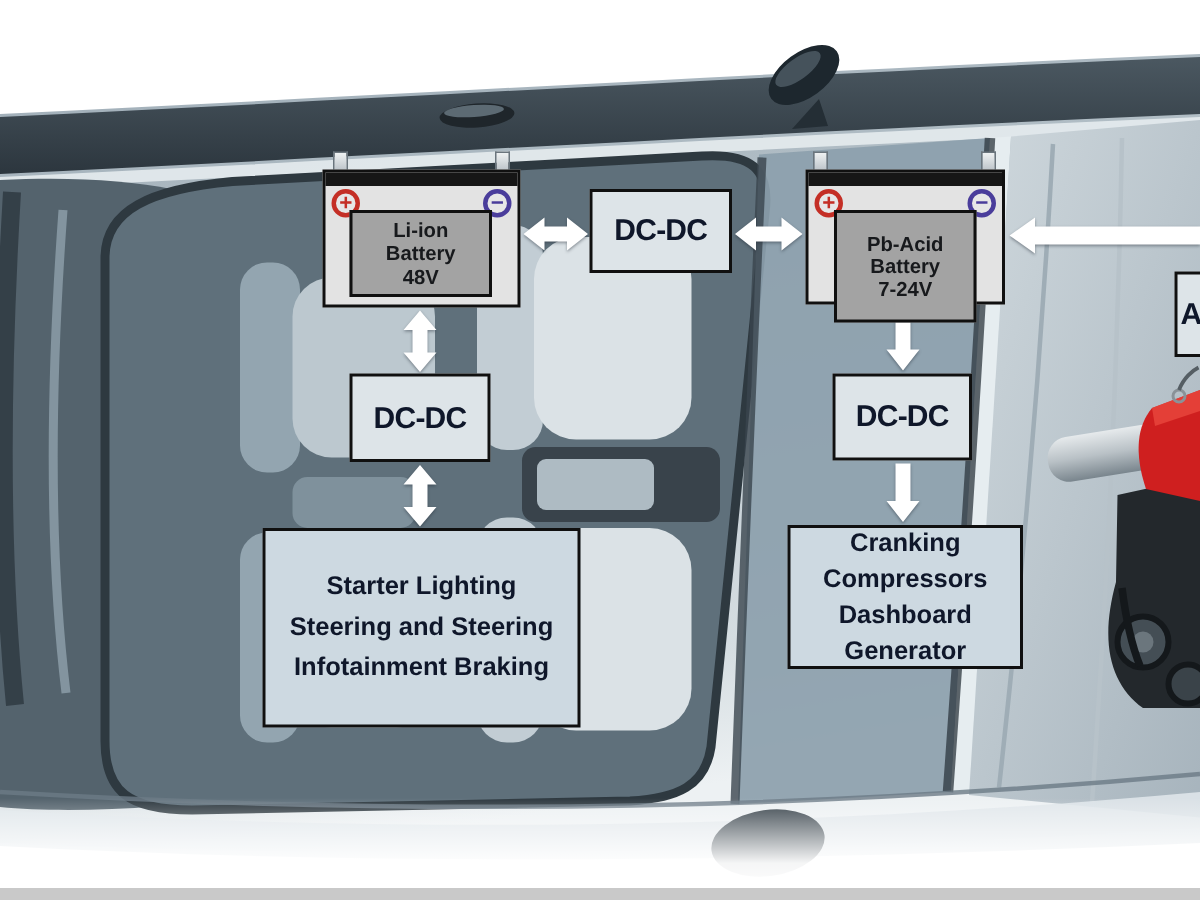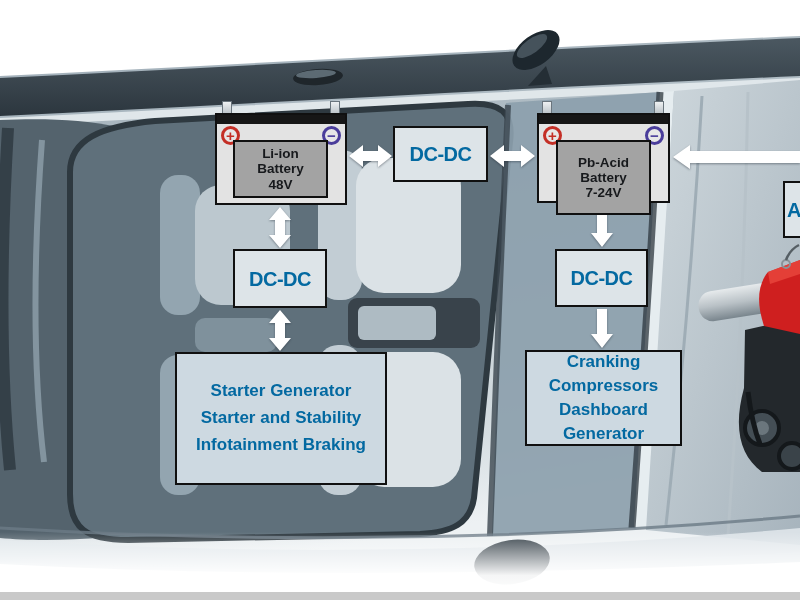--- a/index.html
+++ b/index.html
@@ -4,21 +4,21 @@
 <style>
   *{margin:0;padding:0;box-sizing:border-box}
   html,body{background:#fff}
   body{font-family:"Liberation Sans",sans-serif;-webkit-font-smoothing:antialiased}
   .stage{position:relative;width:800px;height:600px;overflow:hidden;background:#fff}
   .stage>svg{position:absolute;left:0;top:0}
   svg.arrows{filter:drop-shadow(0 1.5px 1px rgba(30,40,50,.45));color:var(--arrow-color,#fff)}
 
   .node{position:absolute;border:2px solid var(--box-border,#101010);display:flex;
         align-items:center;justify-content:center;text-align:left;font-weight:700;
-        color:#0369a1;line-height:1.2}
+        color:#0f172a;line-height:1.2}
   .converter{background:var(--converter-box-fill,#dde4e8);font-size:20px;letter-spacing:-.5px}
   .loadbox{background:var(--load-box-fill,#cdd9e1);font-size:17px;flex-direction:column}
   .loads48{line-height:1.58}
   .loads12{line-height:1.42}
   .abox{background:var(--converter-box-fill,#dde4e8);font-size:20px;justify-content:flex-start;padding-left:2px}
 
   .battery{position:absolute}
   .post{position:absolute;top:0;width:10px;height:14px;background:linear-gradient(#eef1f2,#b6bec4);
         border:1px solid #6a757d;border-bottom:none}
   .bat-body{position:absolute;left:0;right:0;top:12px;bottom:0;background:var(--battery-body-fill,#e3e3e3);
@@ -188,22 +188,22 @@
     </div>
   </div>
 
   <div class="node converter" style="left:393px;top:126px;width:95px;height:56px">DC-DC</div>
   <div class="node converter" style="left:233px;top:249px;width:94px;height:59px">DC-DC</div>
   <div class="node converter" style="left:555px;top:249px;width:93px;height:58px">DC-DC</div>
 
   <div class="node abox" style="left:783px;top:181px;width:46px;height:57px">A</div>
 
   <div class="node loadbox loads48" style="left:175px;top:352px;width:212px;height:133px">
-    <div>Starter Generator</div>
-    <div>Starter and Stability</div>
+    <div>Starter Lighting</div>
+    <div>Steering and Steering</div>
     <div>Infotainment Braking</div>
   </div>
 
   <div class="node loadbox loads12" style="left:525px;top:350px;width:157px;height:96px">
     <div>Cranking</div>
     <div>Compressors</div>
     <div>Dashboard</div>
     <div>Generator</div>
   </div>
 

